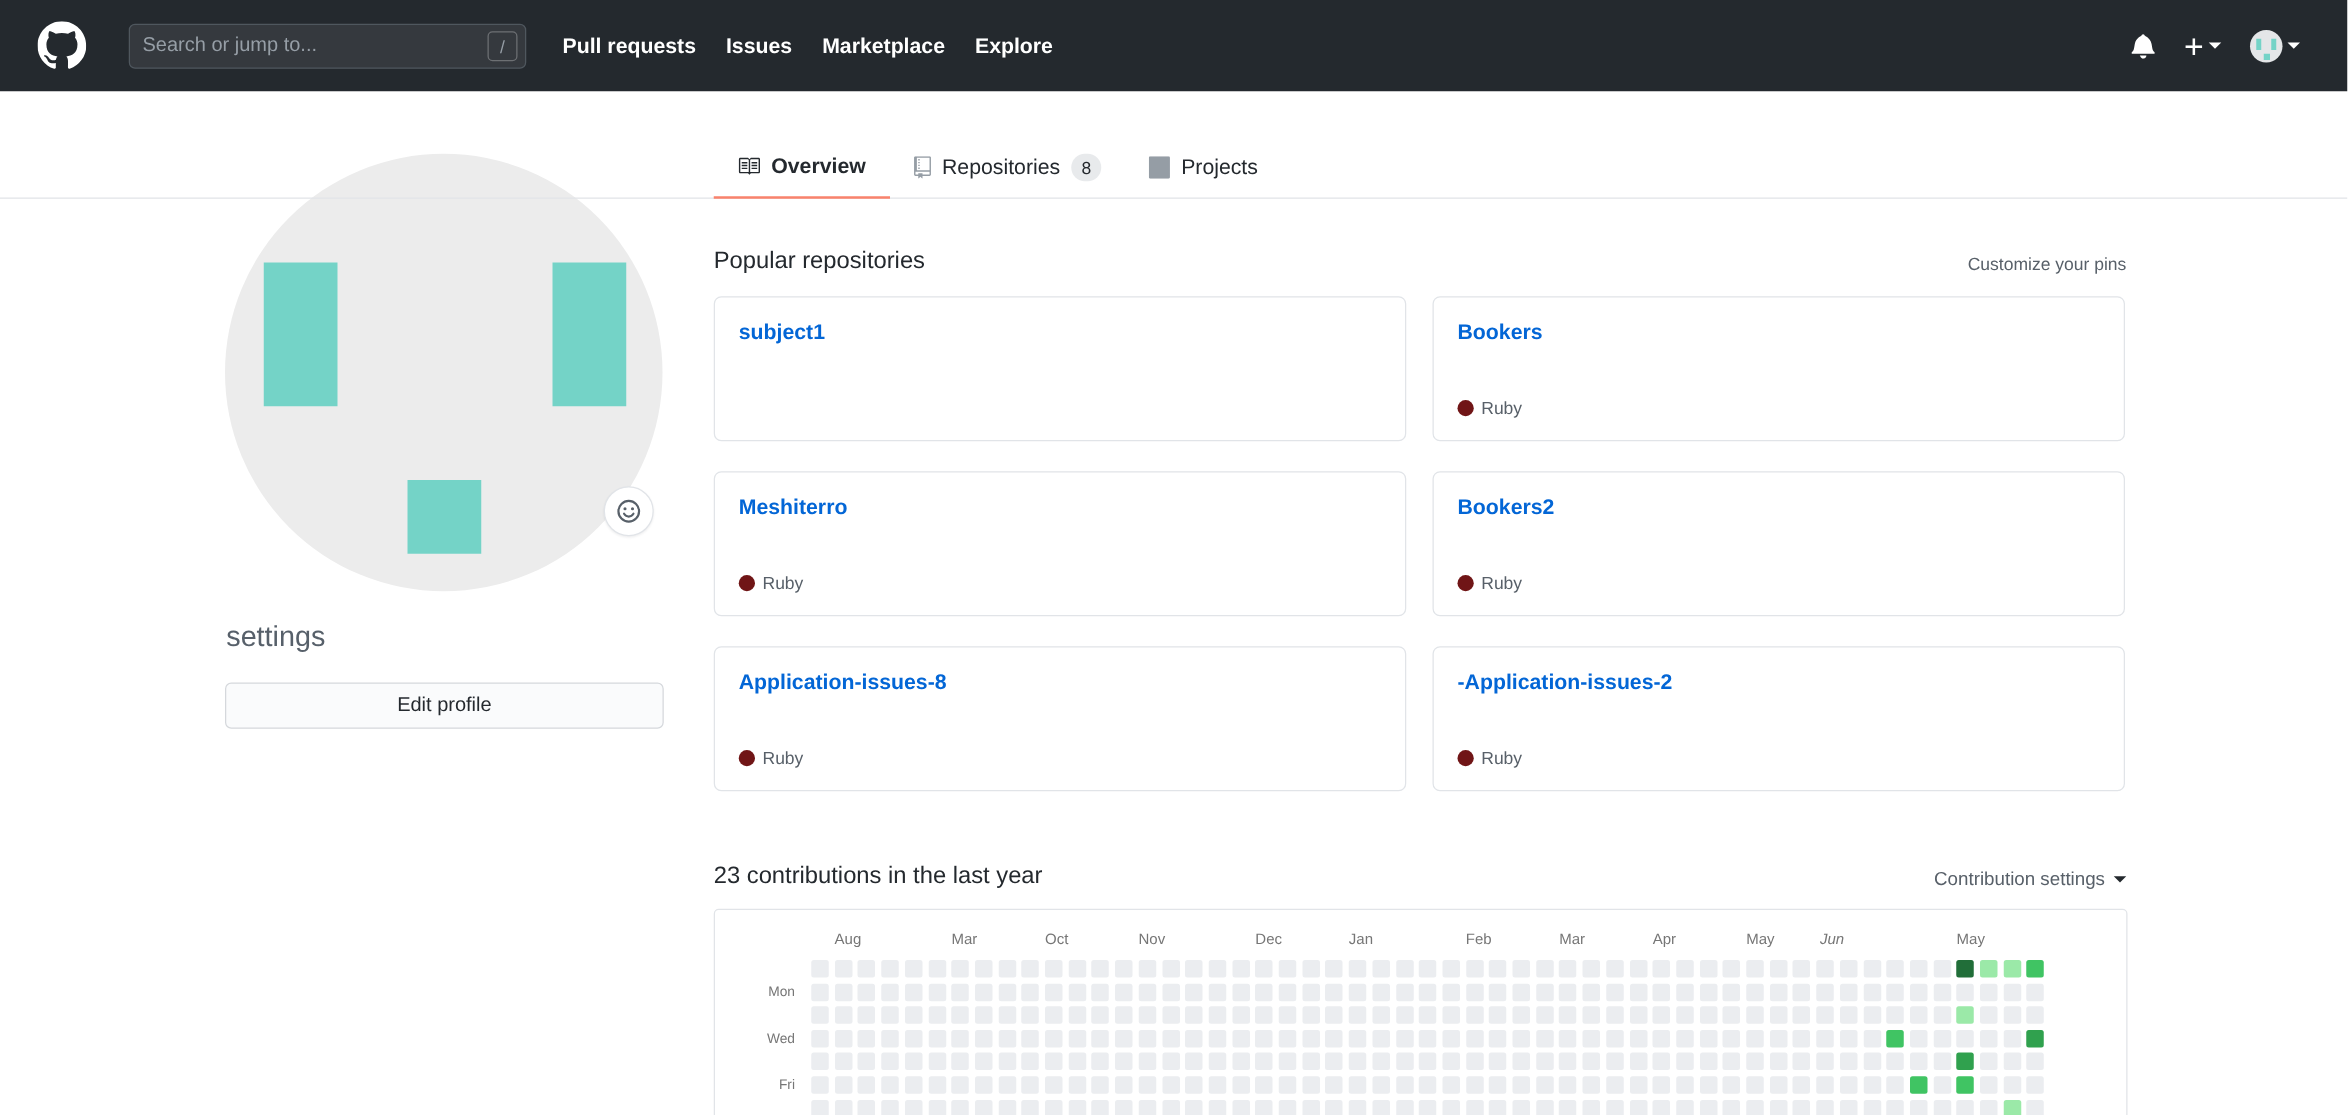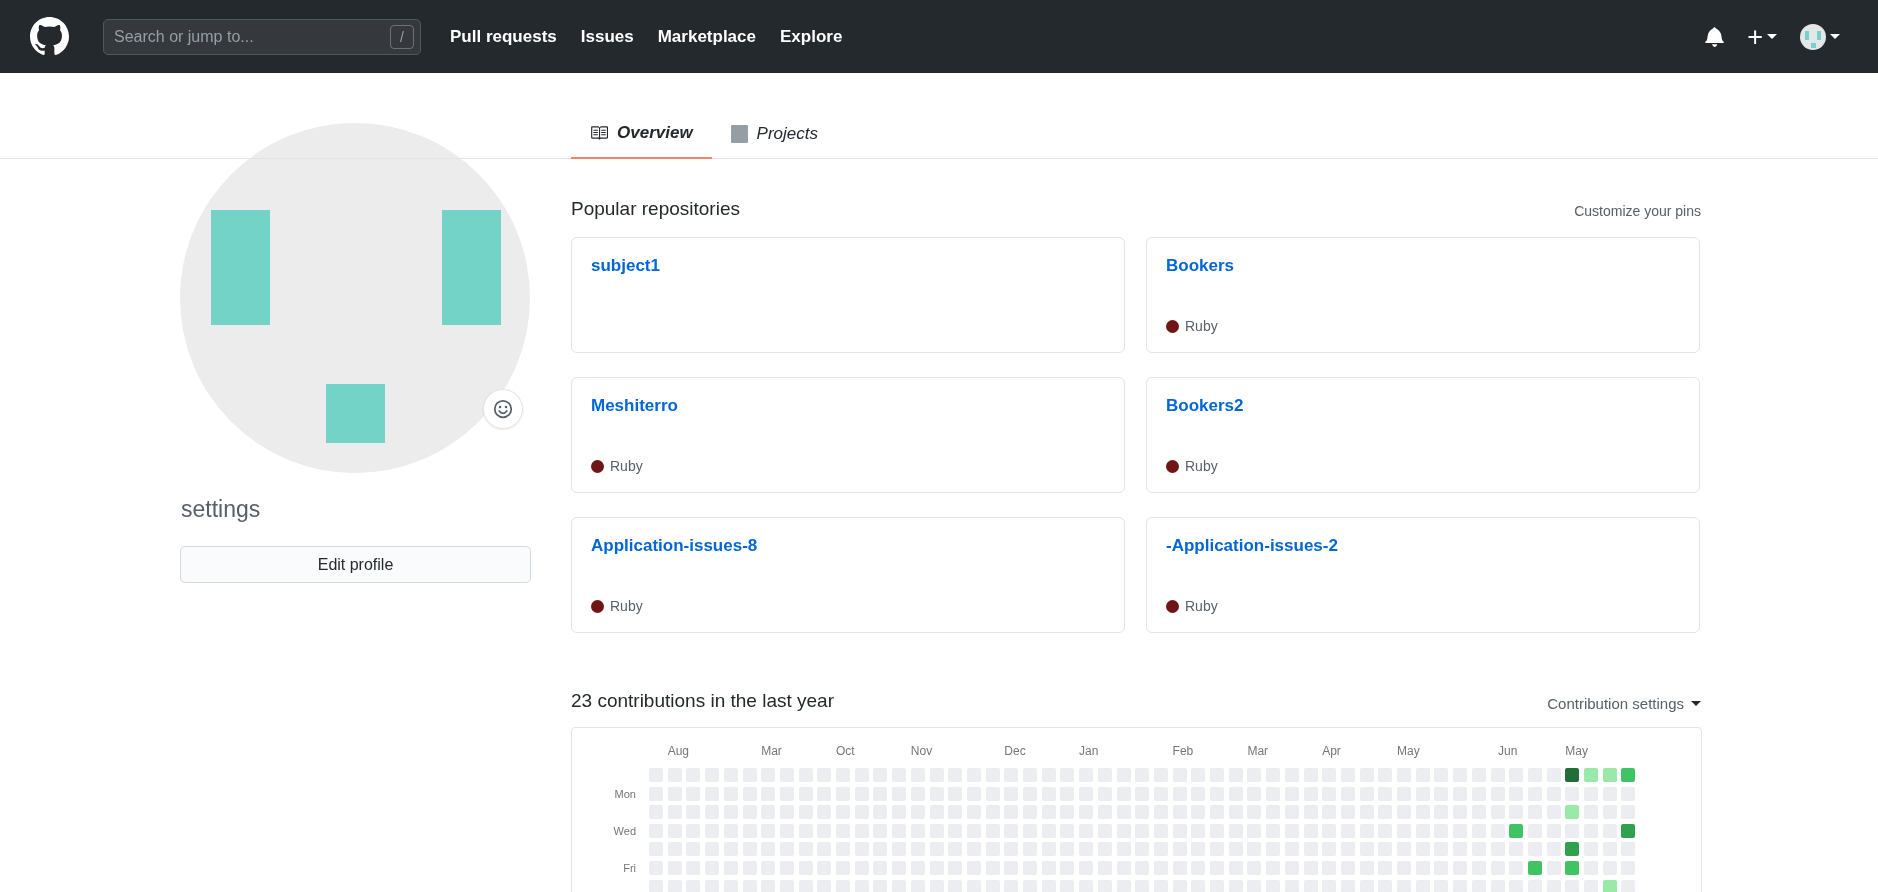--- a/index.html
+++ b/index.html
@@ -44,21 +44,21 @@
   .username { position:absolute; left:181px; top:496px; font-size:23px; color:#57606a; font-weight:400; }
   .edit-profile-btn { position:absolute; left:180px; top:546px; width:351px; height:37px; background:#fafbfc;
                       border:1px solid #d5d8dc; border-radius:5px; font-size:16px; font-weight:500;
                       color:#24292e; display:flex; align-items:center; justify-content:center;
                       cursor:pointer; font-family:inherit; }
 
   
   .tabs-underline { position:absolute; left:0; top:158px; width:1878px; height:1px; background:#e1e4e8; }
   .tabs { position:absolute; left:571px; top:108px; height:51px; display:flex; }
   .tab { display:flex; align-items:center; gap:9px; padding:0 19px; font-size:17px; color:#24292e;
-         cursor:pointer; height:51px;font-style:italic; }
+         cursor:pointer; height:51px; }
   .tab svg { fill:#959da5; flex:none; }
   .tab.active { font-weight:700; border-bottom:2px solid #f9826c; }
   .tab.active svg { fill:#24292e; }
   .tab-count { background:rgba(209,213,218,0.5); border-radius:20px; padding:0 8px; height:22px;
                line-height:22px; font-size:14px; font-weight:400; color:#24292e; }
 
   
   .section-title { position:absolute; font-size:19px; color:#24292e; font-weight:400; }
   .popular-title { left:571px; top:198px; }
   .customize-pins { position:absolute; right:177px; top:203px; font-size:14px; color:#586069; cursor:pointer; }
@@ -144,20 +144,27 @@
 
 <div class="tabs-underline"></div>
 <div class="tabs">
   <div class="tab active">
     <svg viewBox="0 0 16 16" width="18" height="18" aria-hidden="true">
         <path d="M3 5h4v1H3V5zm0 3h4V7H3v1zm0 2h4V9H3v1zm11-5h-4v1h4V5zm0 2h-4v1h4V7zm0 2h-4v1h4V9zm2-6v9c0 .55-.45 1-1 1H9.5l-1 1-1-1H2c-.55 0-1-.45-1-1V3c0-.55.45-1 1-1h5.5l1 1 1-1H15c.55 0 1 .45 1 1zm-8 .5L7.5 3H2v9h6V3.5zm7-.5H9.5l-.5.5V12h6V3z"></path>
       </svg>
     <span>Overview</span>
   </div>
   <div class="tab">
+    <svg viewBox="0 0 12 16" width="14" height="18" aria-hidden="true">
+        <path d="M4 9H3V8h1v1zm0-3H3v1h1V6zm0-2H3v1h1V4zm0-2H3v1h1V2zm8-1v12c0 .55-.45 1-1 1H6v2l-1.5-1.5L3 16v-2H1c-.55 0-1-.45-1-1V1c0-.55.45-1 1-1h10c.55 0 1 .45 1 1zm-1 10H1v2h2v-1h3v1h5v-2zm0-10H2v9h9V1z"></path>
+      </svg>
+    <span>Repositories</span>
+    <span class="tab-count">8</span>
+  </div>
+  <div class="tab">
     <svg viewBox="0 0 15 16" width="17" height="18" aria-hidden="true">
         <path d="M10 12h3V2h-3v10zm-4-2h3V2H6v8zm-4 4h3V2H2v12zm-1 1h13V1H1v14zM14 0H1a1 1 0 0 0-1 1v14a1 1 0 0 0 1 1h13a1 1 0 0 0 1-1V1a1 1 0 0 0-1-1z"></path>
       </svg>
     <span>Projects</span>
   </div>
 </div>
 
 <div class="section-title popular-title">Popular repositories</div>
 <span class="customize-pins">Customize your pins</span>
 
@@ -213,21 +220,21 @@
       <span class="month-label" style="left: 18.7px;">Aug</span>
       <span class="month-label" style="left: 112.2px;">Mar</span>
       <span class="month-label" style="left: 187px;">Oct</span>
       <span class="month-label" style="left: 261.8px;">Nov</span>
       <span class="month-label" style="left: 355.3px;">Dec</span>
       <span class="month-label" style="left: 430.1px;">Jan</span>
       <span class="month-label" style="left: 523.6px;">Feb</span>
       <span class="month-label" style="left: 598.4px;">Mar</span>
       <span class="month-label" style="left: 673.2px;">Apr</span>
       <span class="month-label" style="left: 748px;">May</span>
-      <span class="month-label" style="left: 849px;">Jun</span>
+      <span class="month-label" style="left: 807px; font-style: italic;">Jun</span>
       <span class="month-label" style="left: 916.3px;">May</span>
     </div>
   <div class="day-labels">
       <span class="day-label" style="top: 18.6px;">Mon</span>
       <span class="day-label" style="top: 55.8px;">Wed</span>
       <span class="day-label" style="top: 93px;">Fri</span>
     </div>
   <div class="contribution-grid">
       <div class="contrib-cell" style="left: 0px; top: 0px; background: rgb(235, 237, 240);"></div>
       <div class="contrib-cell" style="left: 0px; top: 18.6px; background: rgb(235, 237, 240);"></div>

